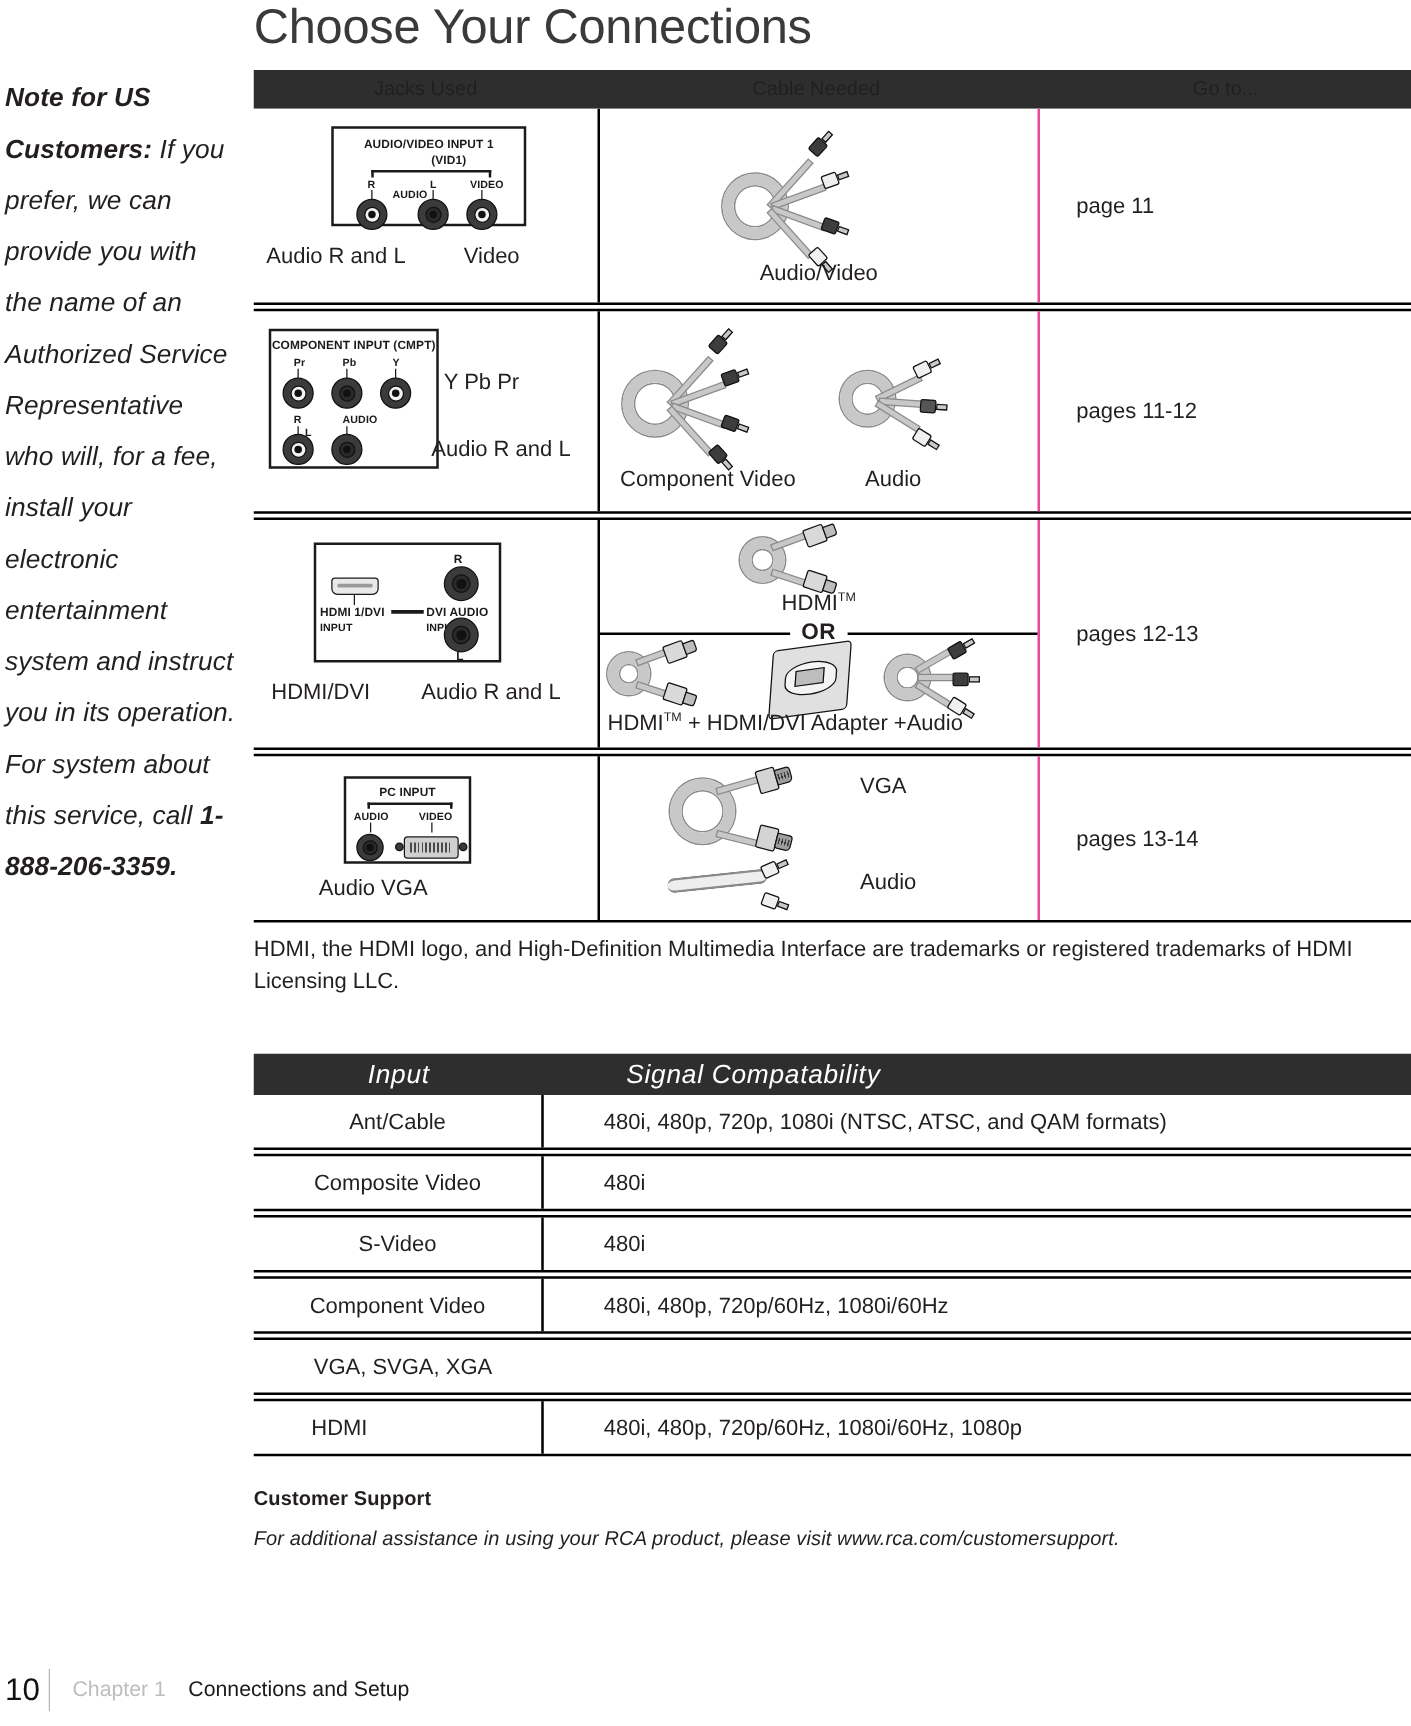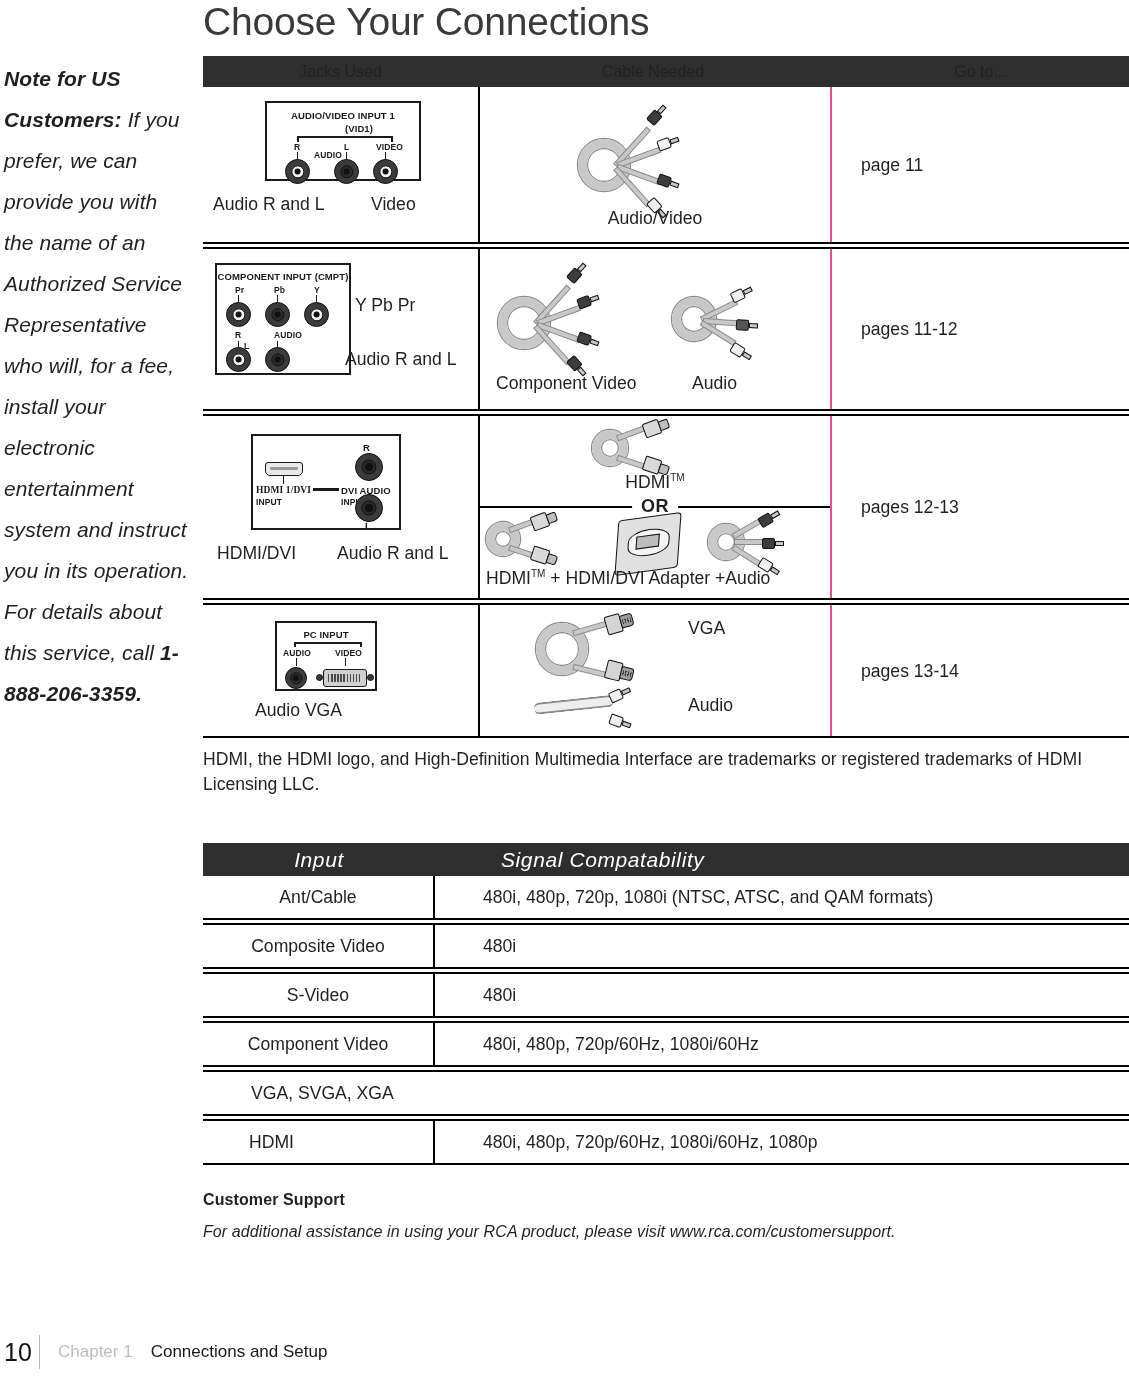--- a/index.html
+++ b/index.html
@@ -341,21 +341,21 @@
   }
   #footer-divider { width:1px; height:34px; background:#b8b8b8; margin:0 18px 0 2px; }
   #footer-chapter { color:#bdbdbd; font-size:17px; margin-right:18px; }
   #footer-section { color:#1a1a1a; font-size:17px; }
 </style>
 </head>
 <body>
 
 <div id="side-note">
   <b>Note for US Customers:</b><span> If you prefer, we can provide you with the name of an Authorized Service Representative who will, for a fee, install your electronic entertainment system and instruct you in its operation.</span><br>
-  <span>For details about this service, call </span><span class="note-phone">1-888-206-3359.</span>
+  <span>For system about this service, call </span><span class="note-phone">1-888-206-3359.</span>
 </div>
 
 <div id="main">
 
   <h1 id="page-title">Choose Your Connections</h1>
 
 
   <div class="chart">
 
     <div class="hdr" style="display:flex;align-items:center;">
@@ -512,21 +512,21 @@
       </div>
     </div>
 
     <div class="rowbox" style="height:182px;">
       <div class="row-inner" style="height:182px;">
 
         <div class="cell-jacks">
           <div class="panel" style="left:48px;top:18px;width:150px;height:96px;">
             <div class="hdmi-port" style="left:12px;top:26px;width:38px;height:14px;"></div>
             <div class="tick" style="left:30px;top:40px;width:1.4px;height:8px;"></div>
-            <div class="lbl big" style="left:3px;top:49px;font-family:Liberation Serif, serif;">HDMI 1/DVI</div>
+            <div class="lbl big" style="left:3px;top:49px;">HDMI 1/DVI</div>
             <div class="lbl" style="left:3px;top:61px;">INPUT</div>
             <div class="tick" style="left:60px;top:52px;width:26px;height:2.6px;"></div>
             <div class="lbl big" style="left:88px;top:49px;">DVI AUDIO</div>
             <div class="lbl" style="left:88px;top:61px;">INPUT</div>
             <div class="lbl big" style="left:110px;top:6px;">R</div>
             <div class="jack solid" style="left:102px;top:17px;width:28px;height:28px;"></div>
             <div class="jack solid" style="left:102px;top:58px;width:28px;height:28px;"></div>
             <div class="lbl big" style="left:112px;top:84px;">L</div>
           </div>
           <span class="cap" style="left:14px;top:127px;">HDMI/DVI</span>

